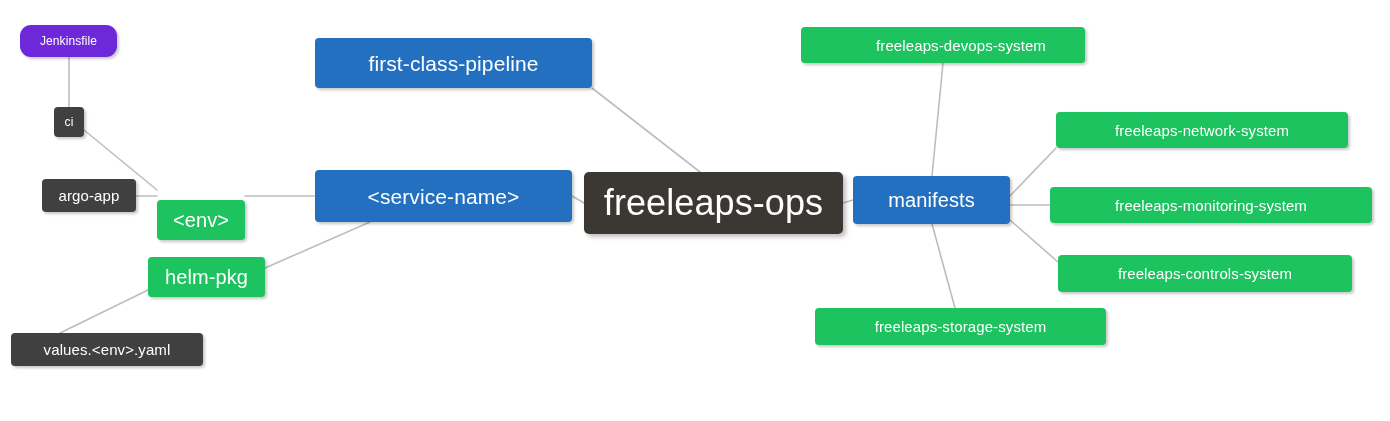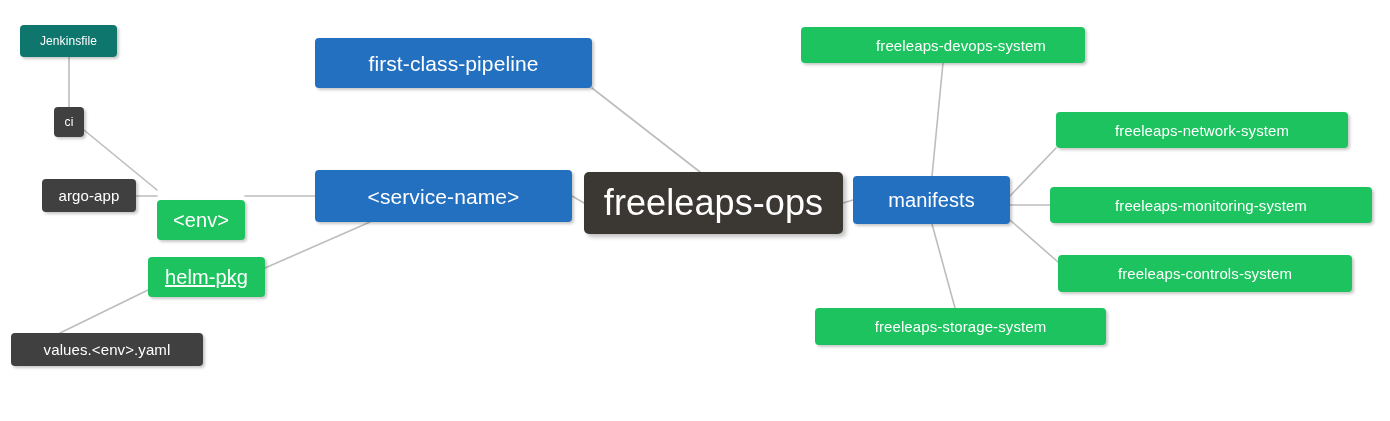--- a/index.html
+++ b/index.html
@@ -37,21 +37,21 @@
     user-select:none;
   }
   .node.root{
     background:#3b3733;
     border-radius:5px;
     font-size:36px;
     box-shadow:3px 3px 4px rgba(0,0,0,0.25);
   }
   .node.blue{ background:#2470c0; }
   .node.green{ background:#1cc35e; }
-  .node.orange{ background:#0f766e; }
+  .node.orange{ background:#6d28d9;border-radius:11px; }
   .node.red{ background:#404040; }
 
   .lvl1{ font-size:21px; }
   .lvl2{ font-size:20px; }
   .lvl3{ font-size:15px; }
   .lvl4{ font-size:12px; }
 </style>
 </head>
 <body>
 
@@ -73,21 +73,21 @@
       <path d="M1010,220 L1058,262" stroke="#bdbdbd" stroke-width="1.6" fill="none" stroke-linecap="round"></path>
       <path d="M932,224 L955,308" stroke="#bdbdbd" stroke-width="1.6" fill="none" stroke-linecap="round"></path>
     </svg>
 
   <div id="nodes">
       <div class="node root root" style="left: 584px; top: 172px; width: 259px; height: 62px;">freeleaps-ops</div>
       <div class="node blue lvl1" style="left: 315px; top: 170px; width: 257px; height: 52px;">&lt;service-name&gt;</div>
       <div class="node blue lvl2" style="left: 853px; top: 176px; width: 157px; height: 48px;">manifests</div>
       <div class="node blue lvl1" style="left: 315px; top: 38px; width: 277px; height: 50px;">first-class-pipeline</div>
       <div class="node green lvl2" style="left: 157px; top: 176px; width: 88px; height: 40px; margin-top: 24px;">&lt;env&gt;</div>
-      <div class="node green lvl2" style="left: 148px; top: 257px; width: 117px; height: 40px; text-decoration: underline;">helm-pkg</div>
+      <div class="node green lvl2" style="left: 148px; top: 257px; width: 117px; height: 40px;">helm-pkg</div>
       <div class="node red lvl4" style="left: 54px; top: 107px; width: 30px; height: 30px;">ci</div>
       <div class="node orange lvl4" style="left: 20px; top: 25px; width: 97px; height: 32px;">Jenkinsfile</div>
       <div class="node red lvl3" style="left: 32px; top: 179px; width: 94px; height: 33px; margin-left: 10px;">argo-app</div>
       <div class="node red lvl3" style="left: 11px; top: 333px; width: 192px; height: 33px;">values.&lt;env&gt;.yaml</div>
       <div class="node green lvl3" style="left: 801px; top: 27px; width: 284px; height: 36px; padding-left: 36px;">freeleaps-devops-system</div>
       <div class="node green lvl3" style="left: 1056px; top: 112px; width: 292px; height: 36px;">freeleaps-network-system</div>
       <div class="node green lvl3" style="left: 1050px; top: 187px; width: 322px; height: 36px;">freeleaps-monitoring-system</div>
       <div class="node green lvl3" style="left: 1058px; top: 255px; width: 294px; height: 37px;">freeleaps-controls-system</div>
       <div class="node green lvl3" style="left: 815px; top: 308px; width: 291px; height: 37px;">freeleaps-storage-system</div>
     </div>

